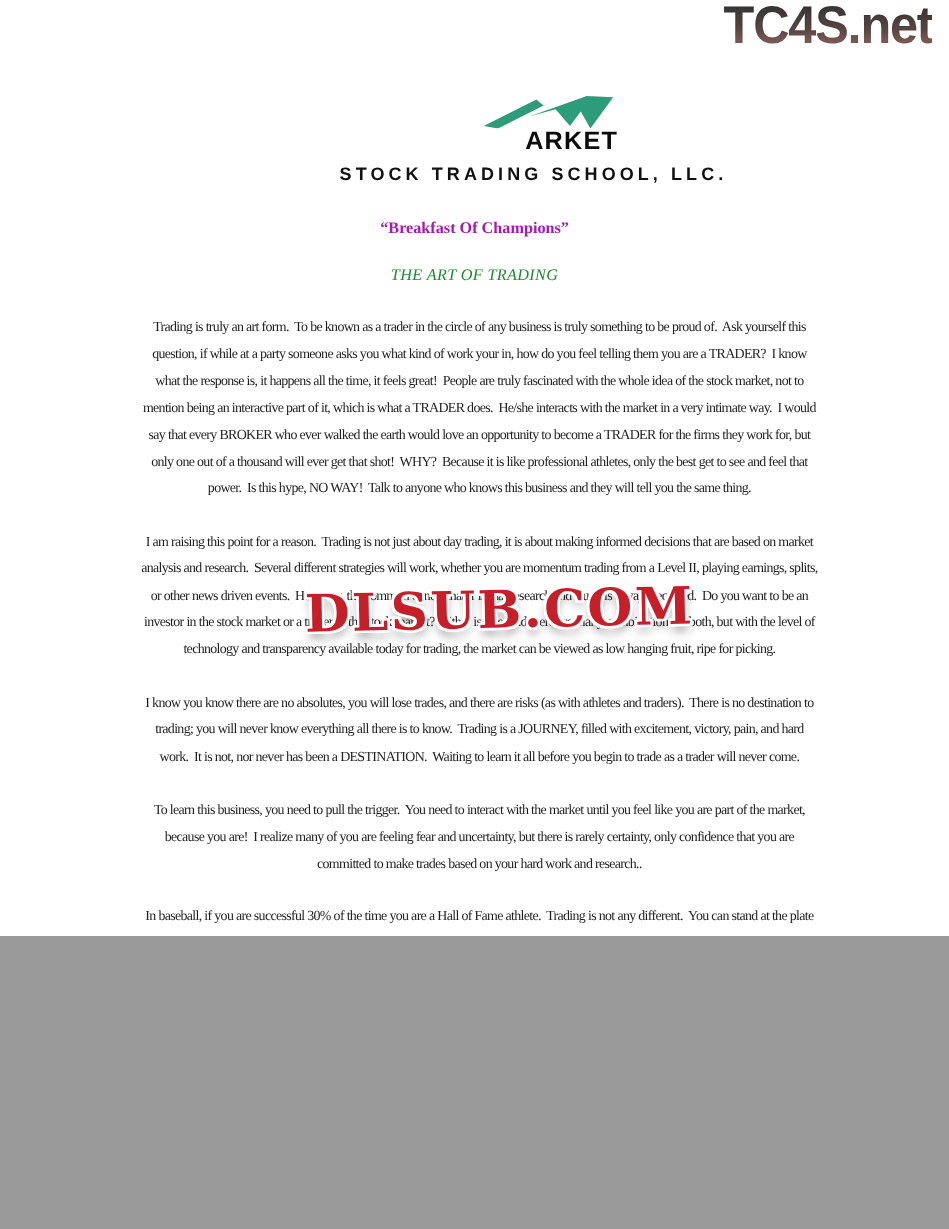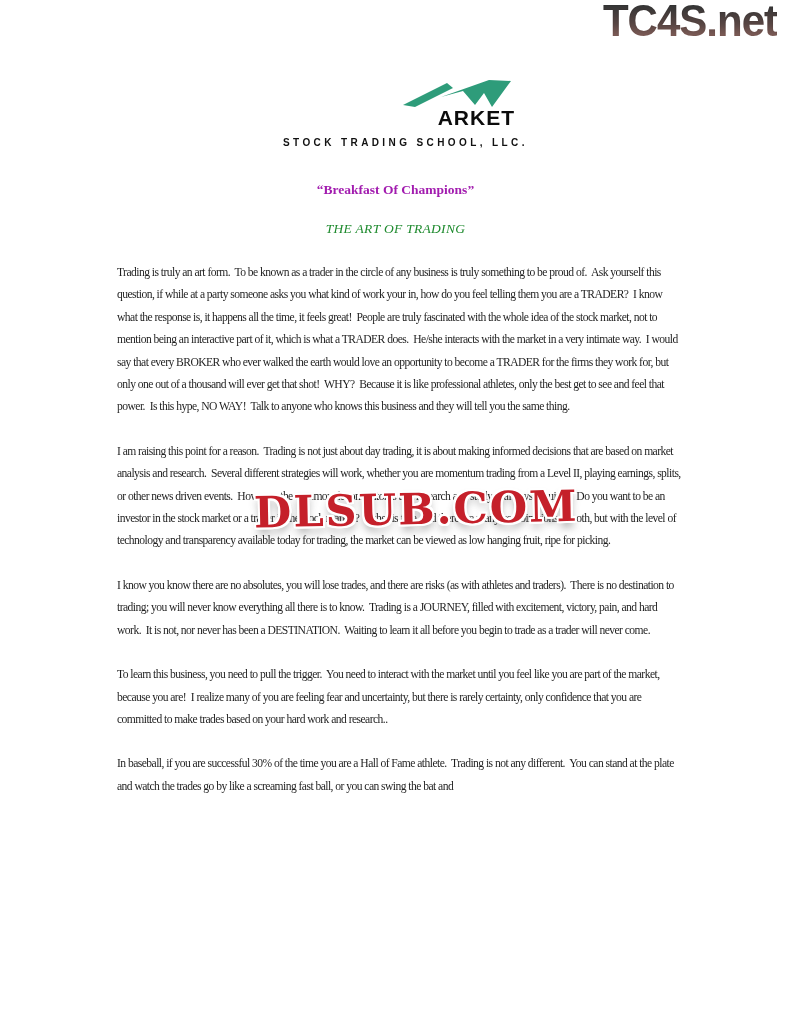--- a/index.html
+++ b/index.html
@@ -10,21 +10,21 @@
     --body-ink:#1f1f1f;
   }
   html,body{margin:0;padding:0;}
   body{
     background:#9a9a9a;
     font-family:"Liberation Serif", serif;
   }
   .page{
     position:relative;
     width:791px;
-    height:1024px;
+    height:780px;
     margin:0 auto;
     background:#ffffff;
     overflow:hidden;
   }
 
   
   .tc4s{
     position:absolute;
     top:-4px;
     right:14px;
@@ -62,21 +62,21 @@
     font-size:21px;
     letter-spacing:1px;
     color:#0c0c0c;
     line-height:1;
     margin-left:1px;
   }
   .logo-tagline{
     margin-top:9px;
     font-family:"Liberation Sans", sans-serif;
     font-weight:bold;
-    font-size:10px;
+    font-size:15px;
     letter-spacing:3.4px;
     color:#111;
     white-space:nowrap;
   }
 
   
   .title{
     position:absolute;
     top:182px;
     left:0;
@@ -108,21 +108,21 @@
     left:117px;
     width:565px;
     font-size:11.6px;
     letter-spacing:-0.55px;
     line-height:22.4px;
     color:var(--body-ink);
   }
   .para{
     margin:0 0 22px 0;
     white-space:pre-wrap;
-    text-align:left;
+    text-align:center;
   }
 
   
   .dlsub{
     position:absolute;
     top:484px;
     left:254px;
     font-family:"DejaVu Serif", serif;
     font-weight:bold;
     font-size:43px;

